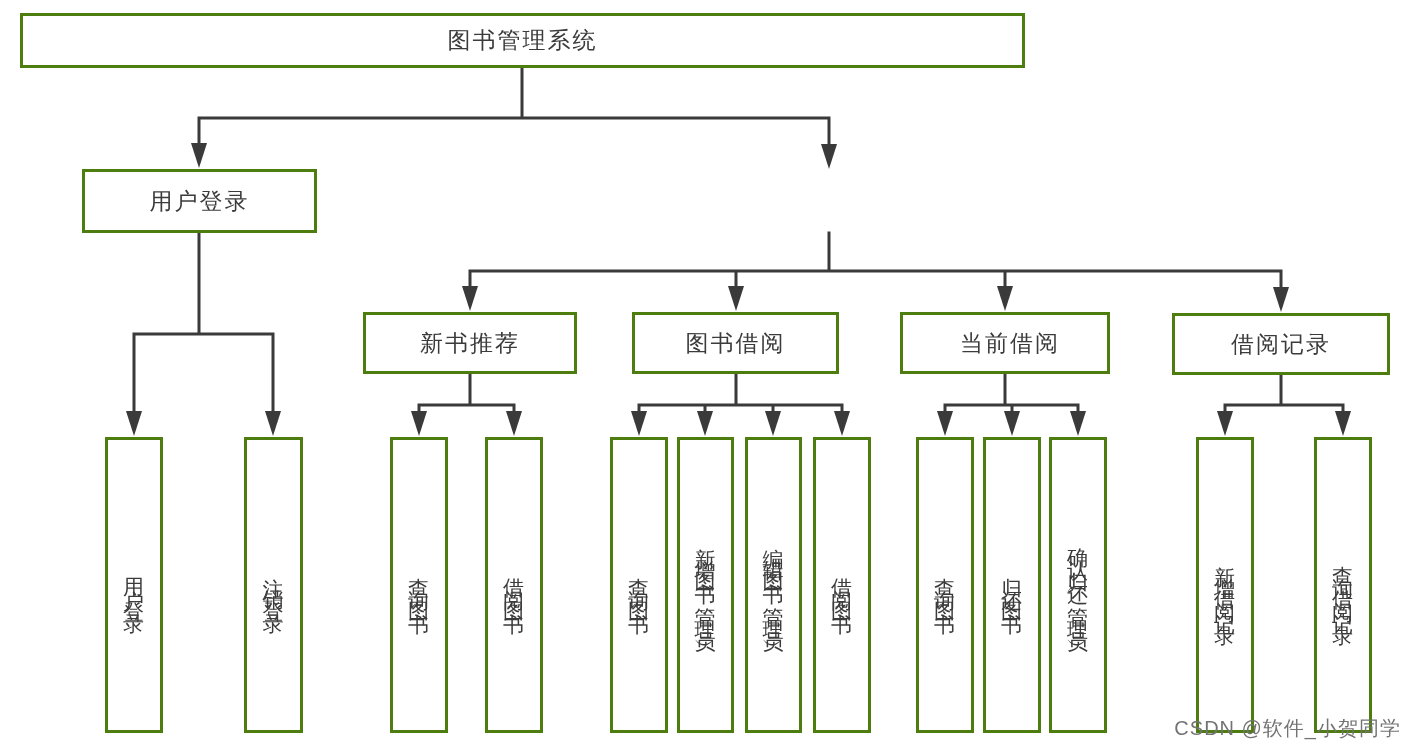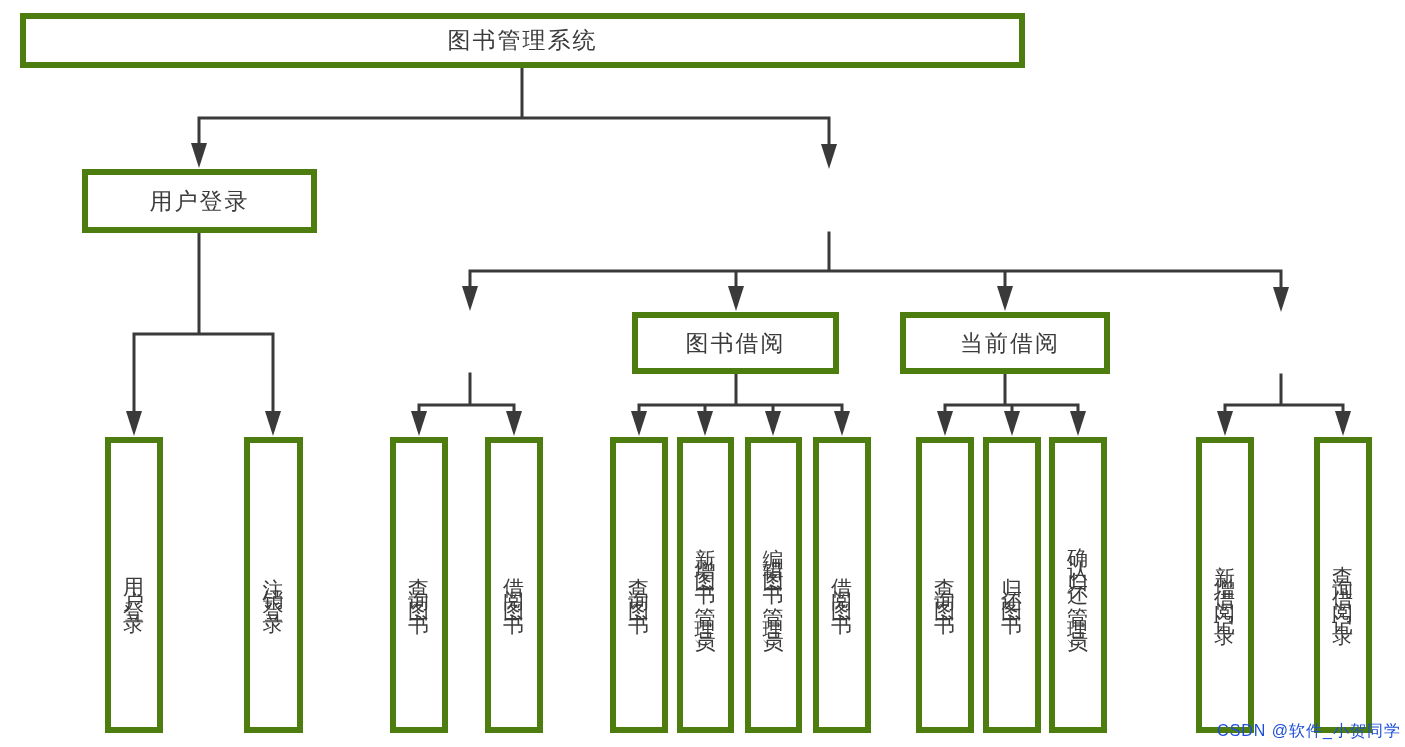--- a/index.html
+++ b/index.html
@@ -17,21 +17,21 @@
   }
   .wires {
     position: absolute;
     left: 0;
     top: 0;
     z-index: 0;
   }
   .node {
     position: absolute;
     box-sizing: border-box;
-    border: 6px solid #4d7c0f;
+    border: 3px solid #4d7c0f;
     background: #ffffff;
     display: flex;
     align-items: center;
     justify-content: center;
     z-index: 1;
   }
   .node .hlabel {
     font-size: 23px;
     letter-spacing: 2px;
     color: #3b3b3b;
@@ -43,22 +43,22 @@
     text-orientation: mixed;
     font-size: 21px;
     letter-spacing: 12px;
     color: #3b3b3b;
     line-height: 1;
   }
   .watermark {
     position: absolute;
     right: 4px;
     bottom: 5px;
-    font-size: 16px;
-    color: #1d4ed8;
+    font-size: 20px;
+    color: #737373;
     letter-spacing: 1px;
     z-index: 2;
     white-space: nowrap;
   }
 </style>
 </head>
 <body>
 
 <div class="stage">
 
@@ -103,25 +103,31 @@
   </svg>
 
   <div class="node" style="left:20px; top:13px; width:1005px; height:55px;">
     <span class="hlabel">图书管理系统</span>
   </div>
 
   <div class="node" style="left:82px; top:169px; width:235px; height:64px;">
     <span class="hlabel">用户登录</span>
   </div>
 
+  <div class="node" style="left:363px; top:312px; width:214px; height:62px;">
+    <span class="hlabel">新书推荐</span>
+  </div>
   <div class="node" style="left:632px; top:312px; width:207px; height:62px;text-align:center;">
     <span class="hlabel">图书借阅</span>
   </div>
   <div class="node" style="left:900px; top:312px; width:210px; height:62px;padding-left:10px;">
     <span class="hlabel">当前借阅</span>
+  </div>
+  <div class="node" style="left:1172px; top:313px; width:218px; height:62px;">
+    <span class="hlabel">借阅记录</span>
   </div>
 
   <div class="node" style="left:105px; top:437px; width:58px; height:296px;">
     <span class="vlabel">用户登录</span>
   </div>
   <div class="node" style="left:244px; top:437px; width:59px; height:296px;">
     <span class="vlabel">注销登录</span>
   </div>
 
   <div class="node" style="left:390px; top:437px; width:58px; height:296px;">

